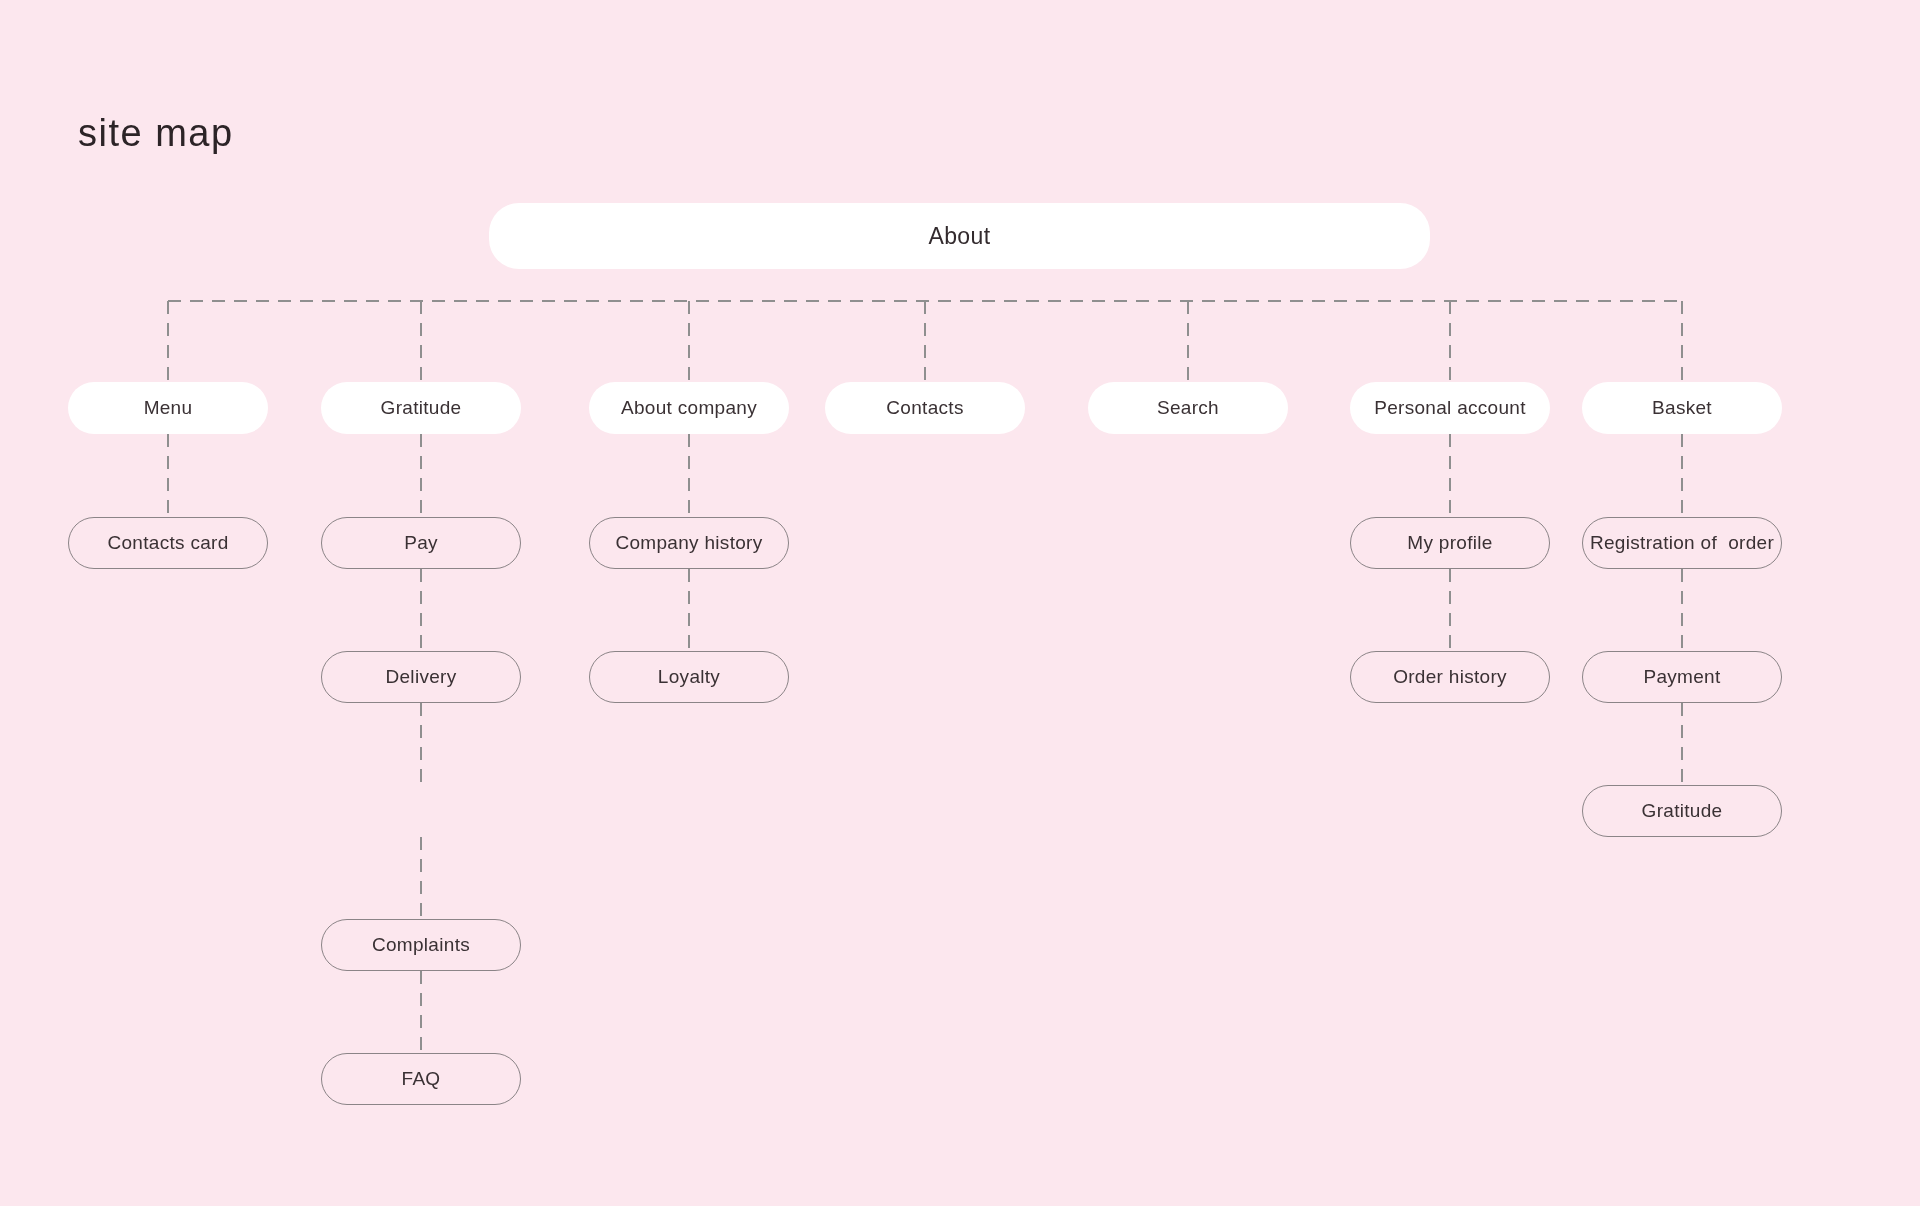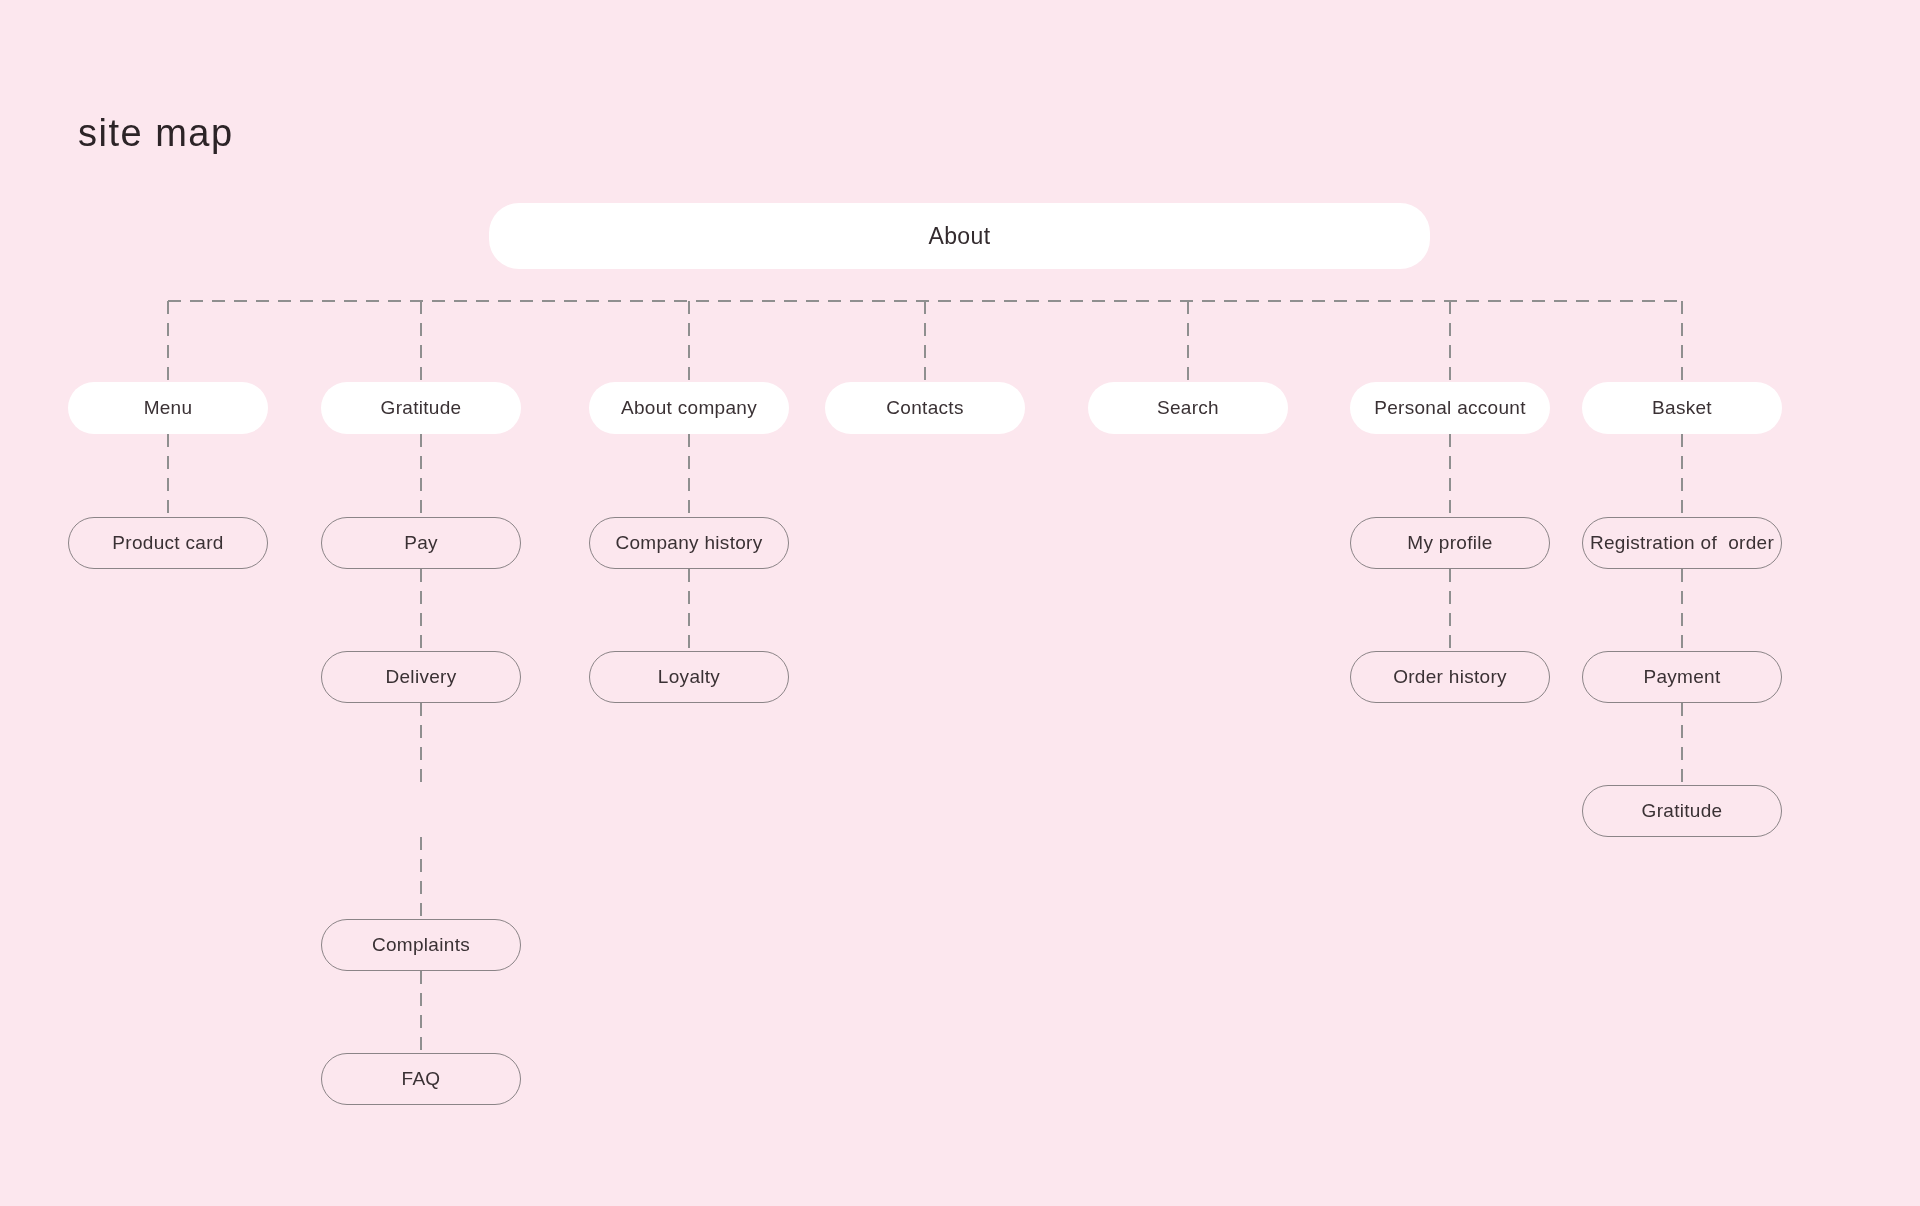--- a/index.html
+++ b/index.html
@@ -146,21 +146,21 @@
     <span class="label">Search</span>
   </div>
   <div class="node top-level col-5 row-top">
     <span class="label">Personal account</span>
   </div>
   <div class="node top-level col-6 row-top">
     <span class="label">Basket</span>
   </div>
 
   <div class="node child col-0 row-1">
-    <span class="label">Product card</span>
+    <span class="label">Contacts card</span>
   </div>
 
   <div class="node child col-1 row-1">
     <span class="label">Pay</span>
   </div>
   <div class="node child col-1 row-2">
     <span class="label">Delivery</span>
   </div>
   <div class="node child col-1 row-4">
     <span class="label">Complaints</span>

